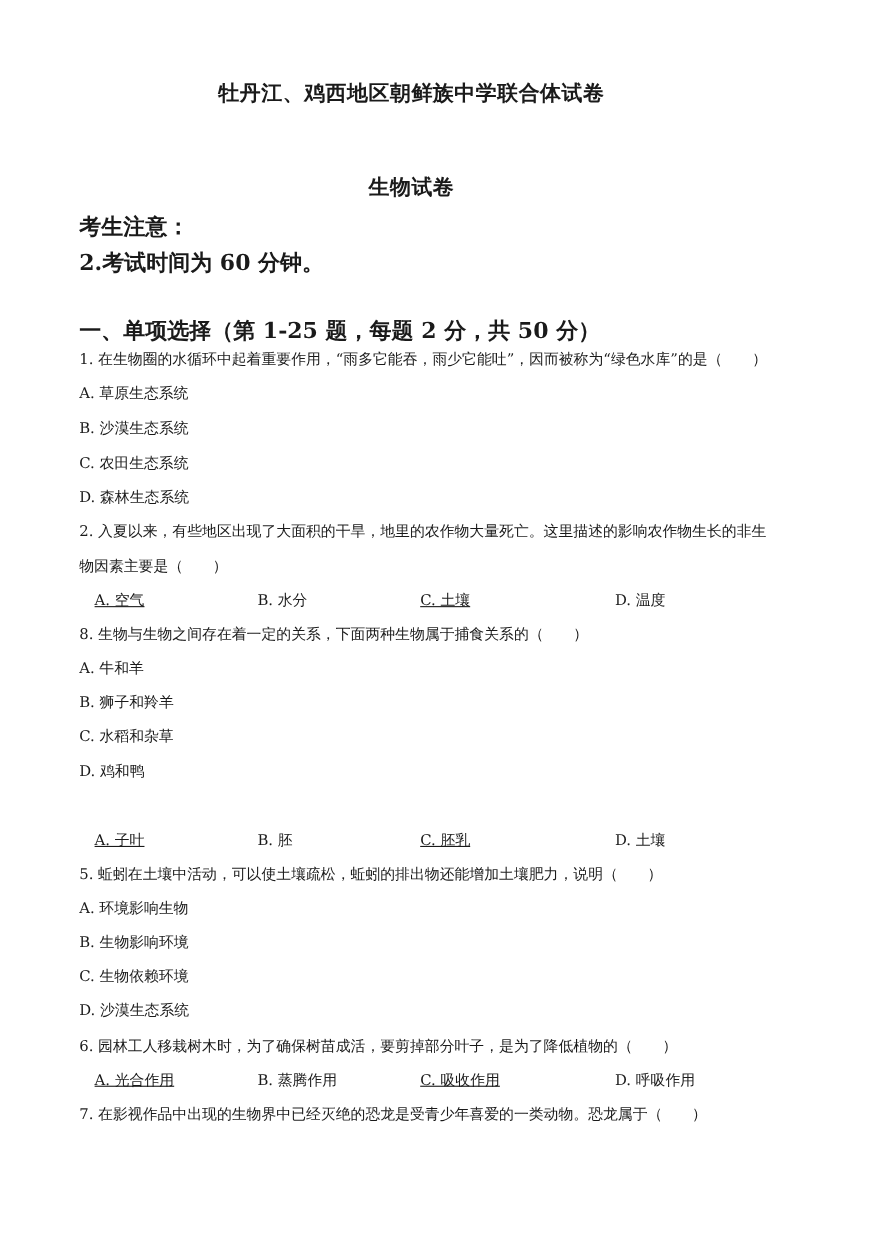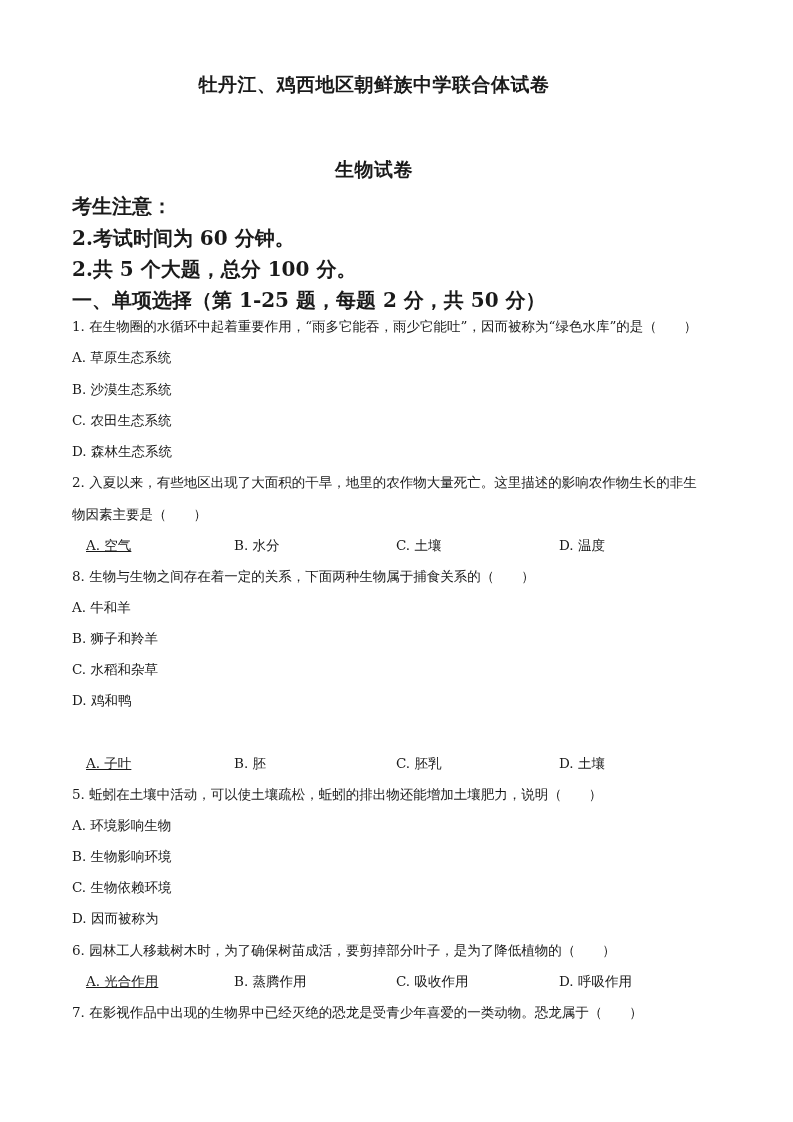--- a/index.html
+++ b/index.html
@@ -4,32 +4,31 @@
 <style>
   html, body { margin: 0; padding: 0; background: #ffffff; }
   body { width: 793px; height: 1122px; position: relative; overflow: hidden;
          font-family: "DejaVu Serif", "Liberation Serif", serif; color: #1a1a1a; }
   .page { position: absolute; left: 0; top: 0; width: 793px; height: 1122px; }
   .title { position: absolute; left: 0; width: 748px; text-align: center; font-weight: bold; font-size: 19px; letter-spacing: 0.5px; }
   .line { position: absolute; left: 72px; white-space: nowrap; font-size: 13.5px; }
   .bold { font-weight: bold; font-size: 20px; }
   .opt-row { position: absolute; left: 72px; width: 660px; font-size: 13.5px; }
   .opt-row span { position: absolute; top: 0; white-space: nowrap; }
-  .c0 { left: 14px; text-decoration: underline; } .c1 { left: 162px; } .c2 { left: 324px; } .c3 { left: 487px; }
+  .c0 { left: 14px; text-decoration: underline; } .c1 { left: 162px; } .c2 { left: 310px; text-decoration: underline; } .c3 { left: 487px; }
 </style>
 </head>
 <body>
 
 <div class="page">
   <div class="title" style="top:72px">牡丹江、鸡西地区朝鲜族中学联合体试卷</div>
   <div class="title" style="top:157px">生物试卷</div>
 
   <div class="line bold" style="top:193px">考生注意：</div>
   <div class="line bold" style="top:225px">2.考试时间为 60 分钟。</div>
-  <div class="line bold" style="top:256px">2.共 5 个大题，总分 100 分。</div>
   <div class="line bold" style="top:287px">一、单项选择（第 1-25 题，每题 2 分，共 50 分）</div>
 
   <div class="line" style="top:318px">1. 在生物圈的水循环中起着重要作用，“雨多它能吞，雨少它能吐”，因而被称为“绿色水库”的是（　　）</div>
   <div class="line" style="top:349px">A. 草原生态系统</div>
   <div class="line" style="top:381px">B. 沙漠生态系统</div>
   <div class="line" style="top:412px">C. 农田生态系统</div>
   <div class="line" style="top:443px">D. 森林生态系统</div>
 
   <div class="line" style="top:474px">2. 入夏以来，有些地区出现了大面积的干旱，地里的农作物大量死亡。这里描述的影响农作物生长的非生</div>
   <div class="line" style="top:506px">物因素主要是（　　）</div>
@@ -50,21 +49,21 @@
     <span class="c0">A. 子叶</span>
     <span class="c1">B. 胚</span>
     <span class="c2">C. 胚乳</span>
     <span class="c3">D. 土壤</span>
   </div>
 
   <div class="line" style="top:786px">5. 蚯蚓在土壤中活动，可以使土壤疏松，蚯蚓的排出物还能增加土壤肥力，说明（　　）</div>
   <div class="line" style="top:817px">A. 环境影响生物</div>
   <div class="line" style="top:848px">B. 生物影响环境</div>
   <div class="line" style="top:879px">C. 生物依赖环境</div>
-  <div class="line" style="top:910px">D. 因而被称为</div>
+  <div class="line" style="top:910px">D. 沙漠生态系统</div>
 
   <div class="line" style="top:942px">6. 园林工人移栽树木时，为了确保树苗成活，要剪掉部分叶子，是为了降低植物的（　　）</div>
   <div class="opt-row" style="top:973px">
     <span class="c0">A. 光合作用</span>
     <span class="c1">B. 蒸腾作用</span>
     <span class="c2">C. 吸收作用</span>
     <span class="c3">D. 呼吸作用</span>
   </div>
 
   <div class="line" style="top:1004px">7. 在影视作品中出现的生物界中已经灭绝的恐龙是受青少年喜爱的一类动物。恐龙属于（　　）</div>

